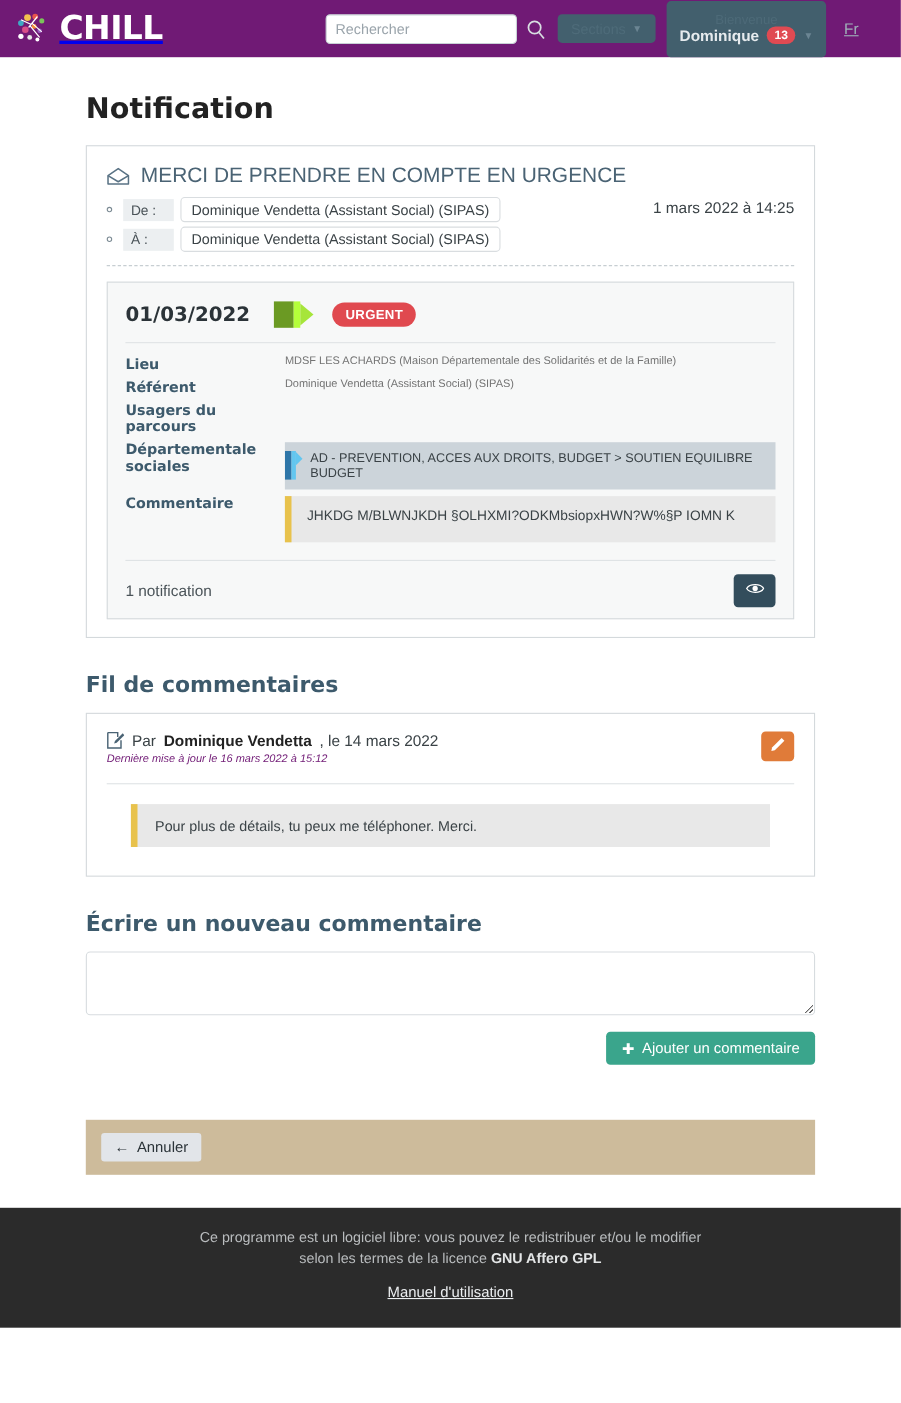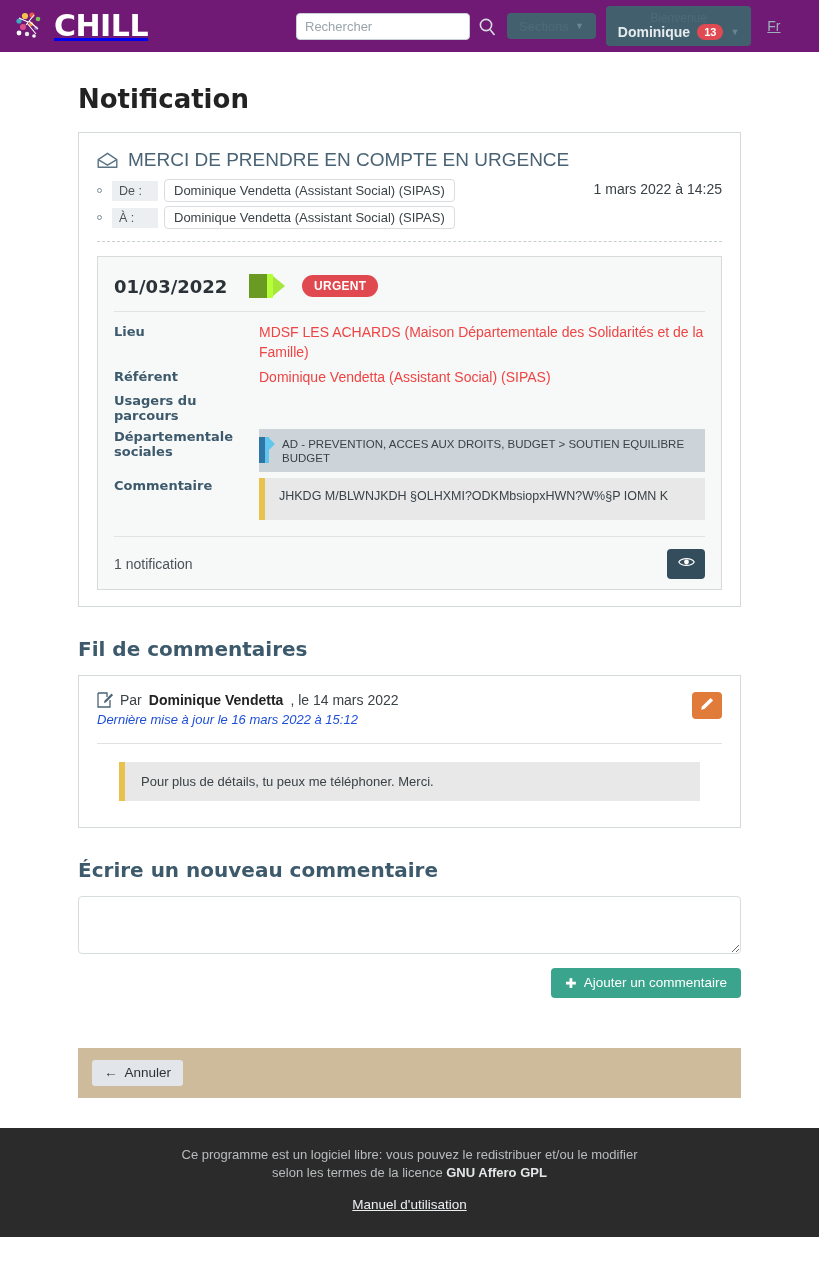--- a/index.html
+++ b/index.html
@@ -57,21 +57,21 @@
     height: 26px;
     padding: 0 12px;
     font-size: 13px;
     font-family: "Liberation Sans", sans-serif;
     display: flex; align-items: center; gap: 6px;
   }
   .btn-user {
     background: #425f6d;
     border: none;
     border-radius: 4px;
-    height: 40px;
+    height: 51px;
     min-width: 130px;
     padding: 3px 12px;
     display: flex; flex-direction: column;
     align-items: center; justify-content: center;
     position: relative;
     line-height: 1.05;
   }
   .btn-user .welcome { color: #4d6a78; font-size: 12px; }
   .btn-user .uname {
     color: #e6ebee; font-size: 14px; font-weight: bold;
@@ -164,21 +164,21 @@
     padding: 4px 12px; letter-spacing: 0.3px;
   }
   .solid-sep { border: 0; border-top: 1px solid #dfe3e5; margin: 0 0 10px 0; }
 
   .kv-grid { display: grid; grid-template-columns: 145px 1fr; row-gap: 4px; }
   .kv-key {
     font-size: 13px; font-weight: bold; color: #3d5a6c;
     padding-top: 2px;
     font-family: "DejaVu Sans", sans-serif;
   }
-  .kv-val { font-size: 14px; color: #ef4444; line-height: 1.45; }
+  .kv-val { font-size: 10px; color: #737373; line-height: 1.45; }
 
   .tag-box {
     background: #ccd4da; display: flex; align-items: flex-start;
     gap: 6px; padding: 6px 8px 6px 0; margin-top: 2px;
   }
   .tag-flag { width: 17px; height: 30px; flex: 0 0 auto; }
   .tag-text { font-size: 11.5px; color: #3a4246; line-height: 1.25; padding-top: 2px; }
 
   .comment-box {
     background: #e8e8e8;
@@ -201,21 +201,21 @@
     color: #fff;
   }
 
   
   .thread-head {
     display: flex; align-items: flex-start; justify-content: space-between;
   }
   .thread-by { font-size: 14px; color: #3a4246; display: flex; align-items: center; gap: 7px; }
   .pen-note-icon { color: #4a6374; display: flex; align-items: center; }
   .thread-by b { font-weight: bold; color: #222; }
-  .thread-updated { font-style: italic; font-size: 13px; color: #1d4ed8; margin-top: 4px; }
+  .thread-updated { font-style: italic; font-size: 10px; color: #701a75; margin-top: 4px; }
   .btn-edit {
     background: #e07b39; border: none; border-radius: 4px;
     width: 30px; height: 27px;
     display: flex; align-items: center; justify-content: center;
     color: #fff;
   }
   .thread-sep { border: 0; border-top: 1px solid #dfe3e5; margin: 16px 0 18px 0; }
   .thread-body {
     background: #e8e8e8; border-left: 6px solid #e8c24c;
     padding: 12px 16px; font-size: 13px; color: #3a4246;

